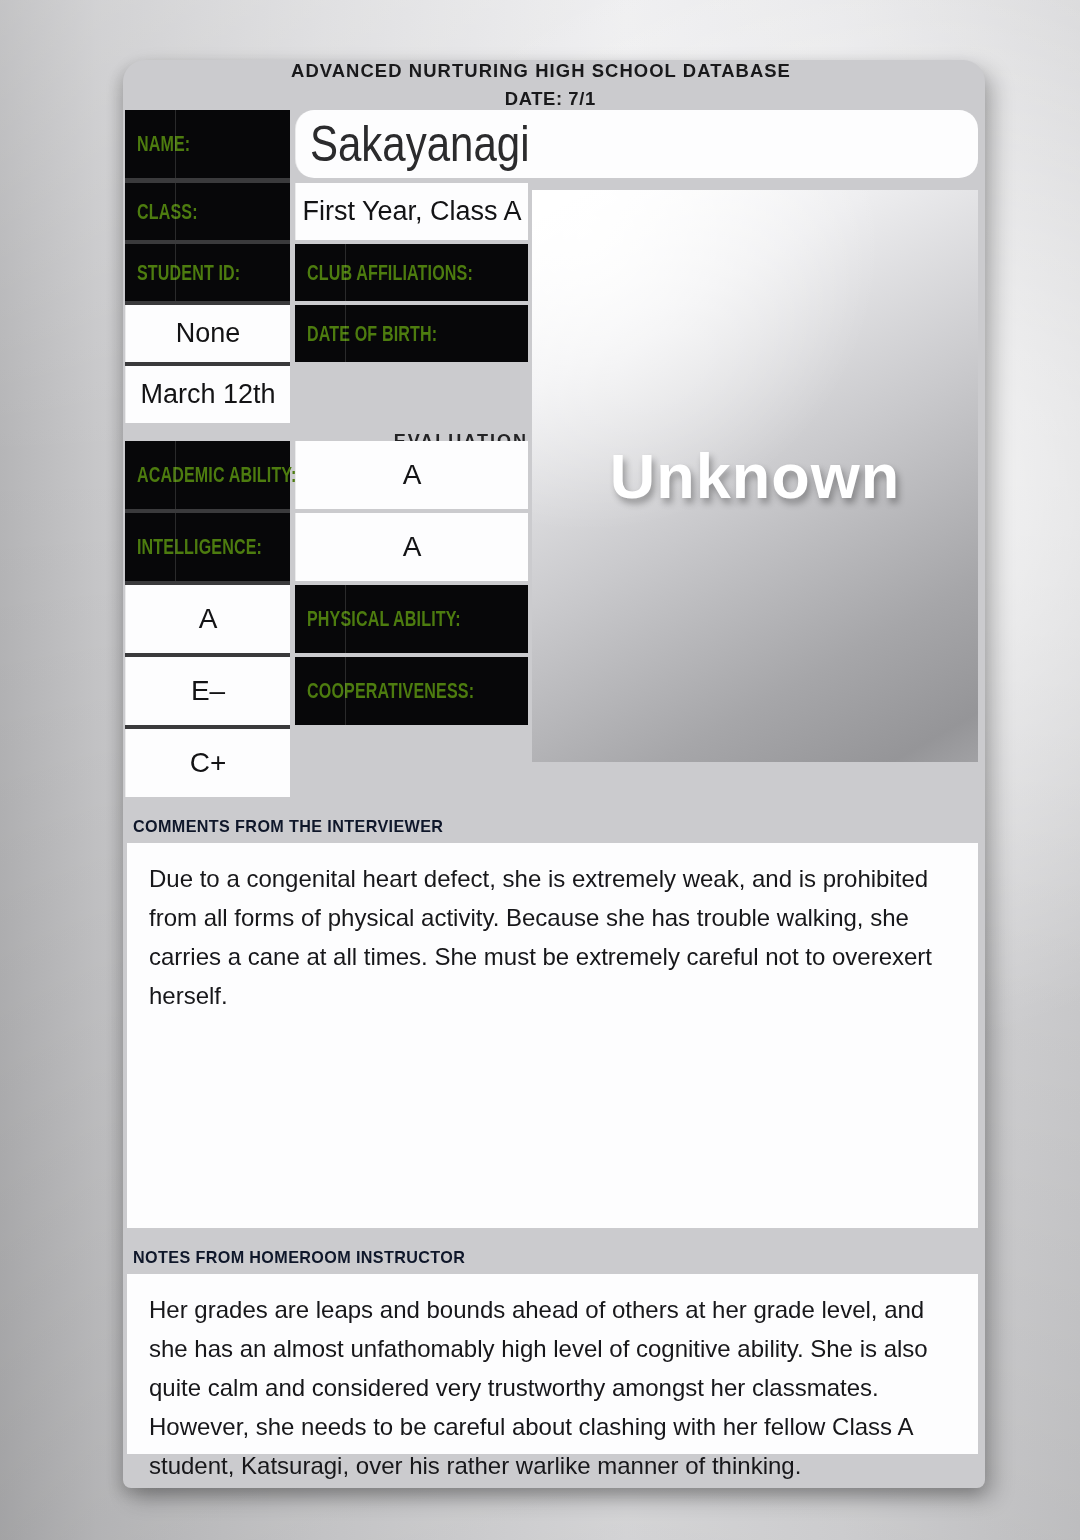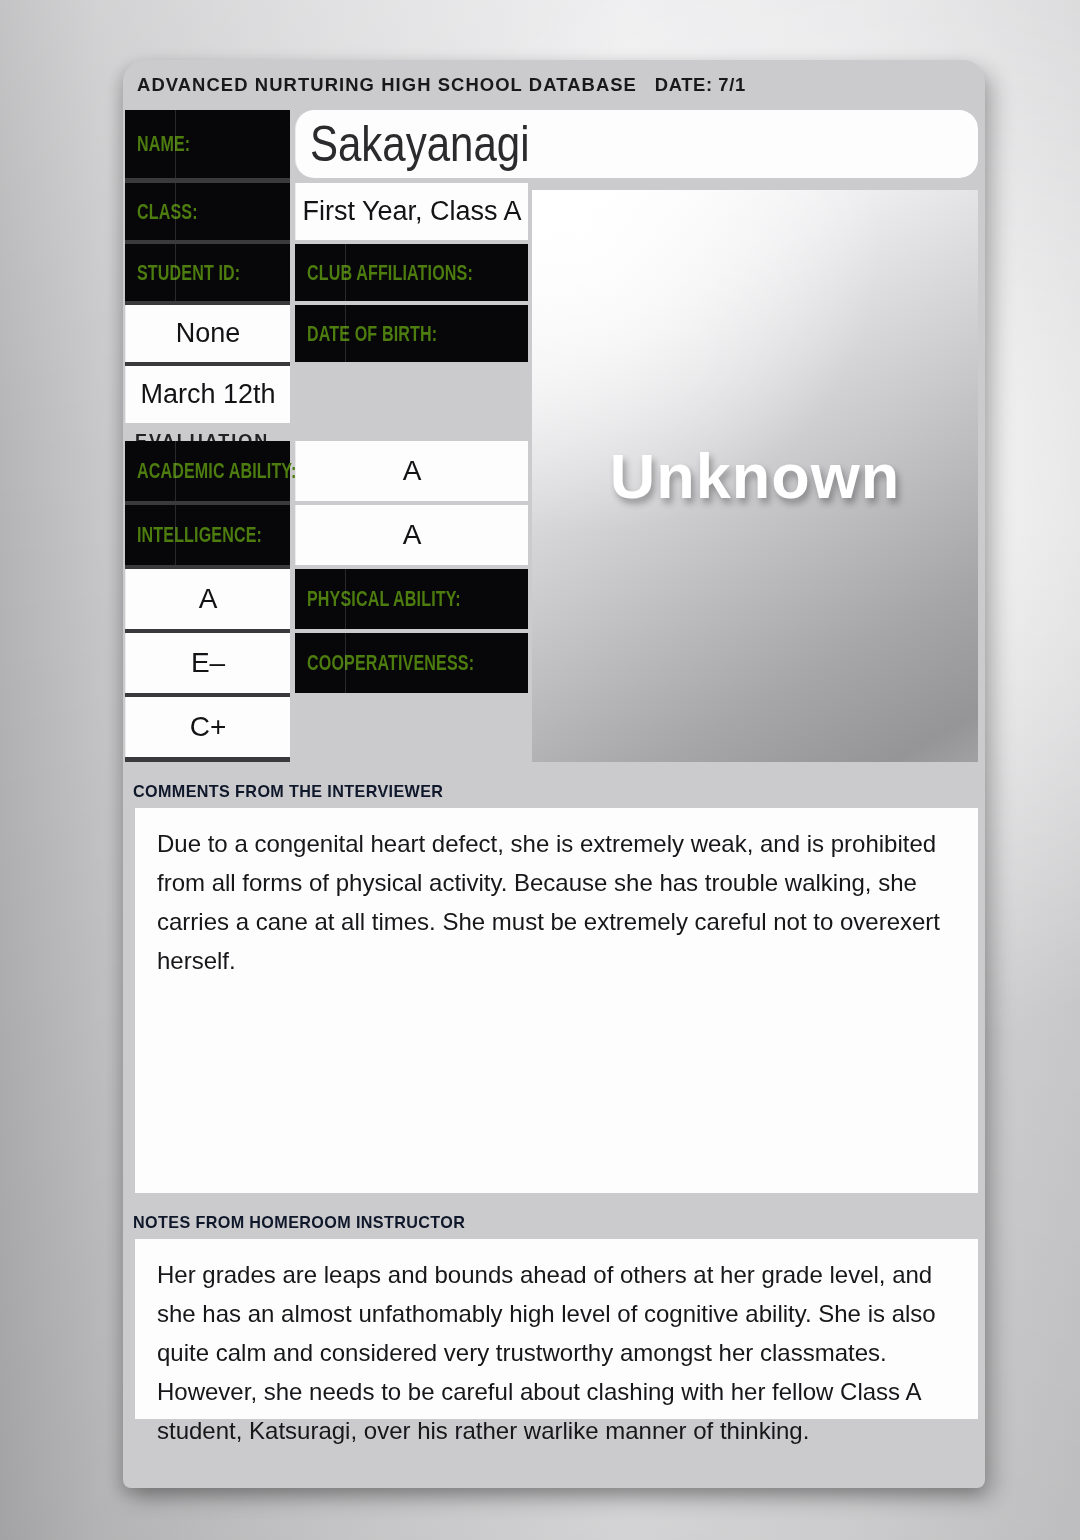--- a/index.html
+++ b/index.html
@@ -12,22 +12,23 @@
       linear-gradient(to right, #b5b5b7 0%, #c7c7c9 9%, #d9d9db 30%, #ebebed 58%, #e3e3e5 78%, #d2d2d4 100%);
   }
   .card {
     position:absolute; left:123px; top:60px; width:862px; height:1428px;
     background:#cbcbce;
     border-radius:22px 22px 8px 8px;
     box-shadow: 8px 10px 22px rgba(0,0,0,0.28), -5px 6px 14px rgba(0,0,0,0.14);
   }
   
   .card-header {
-    height:50px; display:flex; align-items:center; justify-content:flex-start;
+    height:50px; display:flex; align-items:center; justify-content:space-between;
     padding:0 24px 0 14px;
+    flex-direction:column;
   }
   .card-title, .card-date {
     font-weight:bold; font-size:19px; color:#19191b; letter-spacing:1.1px;
     transform:scaleX(0.97); transform-origin:left center; white-space:nowrap;
   }
   .card-date { transform-origin:right center; letter-spacing:0.6px; }
   
   .name-row {
     position:relative; margin:0 7px 0 2px; height:68px;
     display:grid; grid-template-columns:165px 1fr; column-gap:5px;
@@ -52,31 +53,31 @@
     position:relative; z-index:1; background:#fdfdfe; color:#131315;
     display:flex; align-items:center; justify-content:center;
     font-size:27px; border-left:1px solid rgba(0,0,0,0.07);
   }
   .name-value { justify-content:flex-start; padding-left:14px;border-radius:19px; }
   .name-text {
     font-size:50px; font-weight:300; color:#2b2b2d; letter-spacing:0;
     transform:scaleX(0.84); transform-origin:left center; white-space:nowrap;
   }
   
-  .content { display:flex; gap:4px; margin:5px 7px 0 2px; }
+  .content { display:flex; gap:4px; margin:5px 7px 0 2px;text-align:right; }
   .left-col { position:relative; width:403px; flex:0 0 403px; }
   .left-col::before {
     content:""; position:absolute; left:0; top:0; width:165px; height:100%;
     background:#3a3a3c;
   }
   .info-grid, .eval-grid {
     display:grid; grid-template-columns:165px 233px; column-gap:5px; row-gap:4px;
   }
   .info-grid > .cell-label, .info-grid > .cell-value { height:57px; }
-  .eval-grid > .cell-label, .eval-grid > .cell-value { height:60px; }
+  .eval-grid > .cell-label, .eval-grid > .cell-value { height:68px; }
   .eval-grid > .cell-value { font-size:28px; }
   .eval-title {
     position:relative; z-index:1; background:#cbcbce;
     padding:8px 0 6px 10px; height:18px;
     font-weight:bold; font-size:18px; letter-spacing:2px; color:#232325;
   }
   
   .photo {
     flex:1; margin-top:7px; height:572px;
     background:
@@ -89,21 +90,21 @@
     text-shadow:3px 5px 7px rgba(0,0,0,0.32);
   }
   
   .section-label {
     margin:20px 0 6px 10px; height:20px;
     font-weight:bold; font-size:17px; letter-spacing:0.4px; color:#0f172a;
     transform-origin:left center; white-space:nowrap;
   }
   .section-label .sl { display:inline-block; transform:scaleX(0.95); transform-origin:left center; }
   .panel {
-    margin:0 7px 0 12px; background:#fdfdfe;
+    margin:0 7px 0 4px; background:#fdfdfe;
     padding:16px 26px 0 22px;
     font-size:24px; line-height:39px; color:#17171a;
   }
   .panel-comments { height:385px; }
   .panel-notes { height:180px; }
 </style>
 </head>
 <body>
 
 <div class="card">

